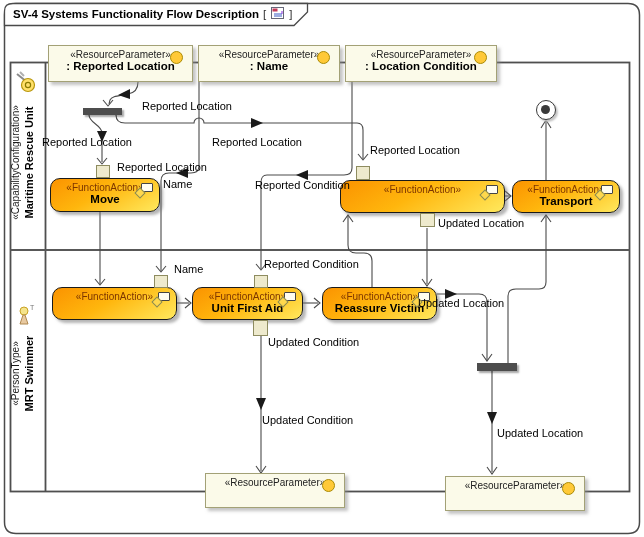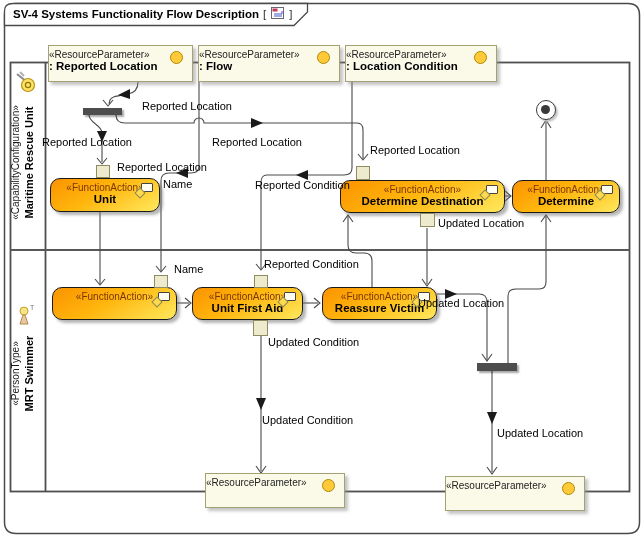--- a/index.html
+++ b/index.html
@@ -15,21 +15,21 @@
 
   
   .lane-head{position:absolute;left:10px;width:35px;z-index:2;}
   .lane-head .rot{position:absolute;text-align:center;line-height:1.25;}
   .lane-head .st{font-size:10px;color:#1a1a1a;display:block;}
   .lane-head .nm{font-size:11px;font-weight:bold;color:#000;display:block;}
   .lane-icon{position:absolute;z-index:3;line-height:0;}
 
   
   .param{position:absolute;z-index:2;background:#fbfae9;border:1px solid #a3a176;
-         box-shadow:3px 3px 3px rgba(140,140,140,.5);text-align:left;padding-top:3px;box-sizing:border-box;}
+         box-shadow:3px 3px 3px rgba(140,140,140,.5);text-align:center;padding-top:3px;box-sizing:border-box;}
   .param .st{display:block;font-size:10px;color:#222;}
   .param .nm{display:block;font-size:11.5px;font-weight:bold;color:#000;}
   .param .dot{position:absolute;top:5px;right:9px;width:11px;height:11px;border-radius:50%;
               background:#ffc937;border:1px solid #ab8b05;}
   .action{position:absolute;z-index:2;border:1.3px solid #1a1a1a;border-radius:10px;
           background:linear-gradient(150deg,#fb9300 0%,#ffb60d 45%,#ffe95e 100%);
           box-shadow:3px 3px 3px rgba(120,120,120,.55);text-align:center;padding-top:3px;box-sizing:border-box;}
   .action .st{display:block;font-size:10px;color:#7c3500;}
   .action .nm{display:block;font-size:11.5px;font-weight:bold;color:#000;}
   .mini-rect{position:absolute;top:4px;right:6px;width:10px;height:7px;border:1px solid #444;
@@ -166,53 +166,52 @@
     <path d="M7,22 L10,13 L12,13 L15,22 Z" fill="#e8c9a0" stroke="#b08950" stroke-width="1"></path>
   </svg></span>
 
   <div class="param" style="left:48px;top:45px;width:145px;height:37px;">
     <span class="st">«ResourceParameter»</span>
     <span class="nm">: Reported Location</span>
     <span class="dot"></span>
   </div>
   <div class="param" style="left:198px;top:45px;width:142px;height:37px;">
     <span class="st">«ResourceParameter»</span>
-    <span class="nm">: Flow</span>
+    <span class="nm">: Name</span>
     <span class="dot"></span>
   </div>
   <div class="param" style="left:345px;top:45px;width:152px;height:37px;">
     <span class="st">«ResourceParameter»</span>
     <span class="nm">: Location Condition</span>
     <span class="dot"></span>
   </div>
 
   <div class="param" style="left:205px;top:473px;width:140px;height:35px;">
     <span class="st">«ResourceParameter»</span>
     <span class="dot"></span>
   </div>
   <div class="param" style="left:445px;top:476px;width:140px;height:35px;">
     <span class="st">«ResourceParameter»</span>
     <span class="dot"></span>
   </div>
 
   <div class="action" style="left:50px;top:178px;width:110px;height:34px;">
     <span class="st">«FunctionAction»</span>
-    <span class="nm">Unit</span>
+    <span class="nm">Move</span>
     <span class="mini-rect"></span>
     <span class="mini-diamond"></span>
   </div>
   <div class="action" style="left:340px;top:180px;width:165px;height:33px;">
     <span class="st">«FunctionAction»</span>
-    <span class="nm">Determine Destination</span>
     <span class="mini-rect"></span>
     <span class="mini-diamond"></span>
   </div>
   <div class="action" style="left:512px;top:180px;width:108px;height:33px;">
     <span class="st">«FunctionAction»</span>
-    <span class="nm">Determine</span>
+    <span class="nm">Transport</span>
     <span class="mini-rect"></span>
     <span class="mini-diamond"></span>
   </div>
   <div class="action" style="left:52px;top:287px;width:125px;height:33px;">
     <span class="st">«FunctionAction»</span>
     <span class="mini-rect"></span>
     <span class="mini-diamond"></span>
   </div>
   <div class="action" style="left:192px;top:287px;width:111px;height:33px;">
     <span class="st">«FunctionAction»</span>

